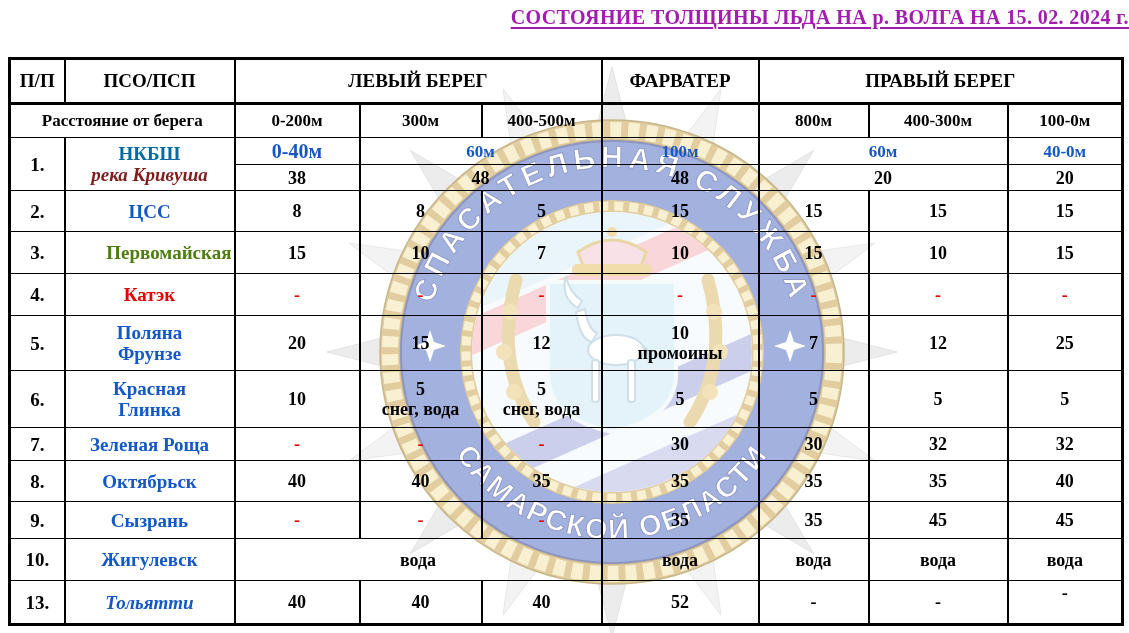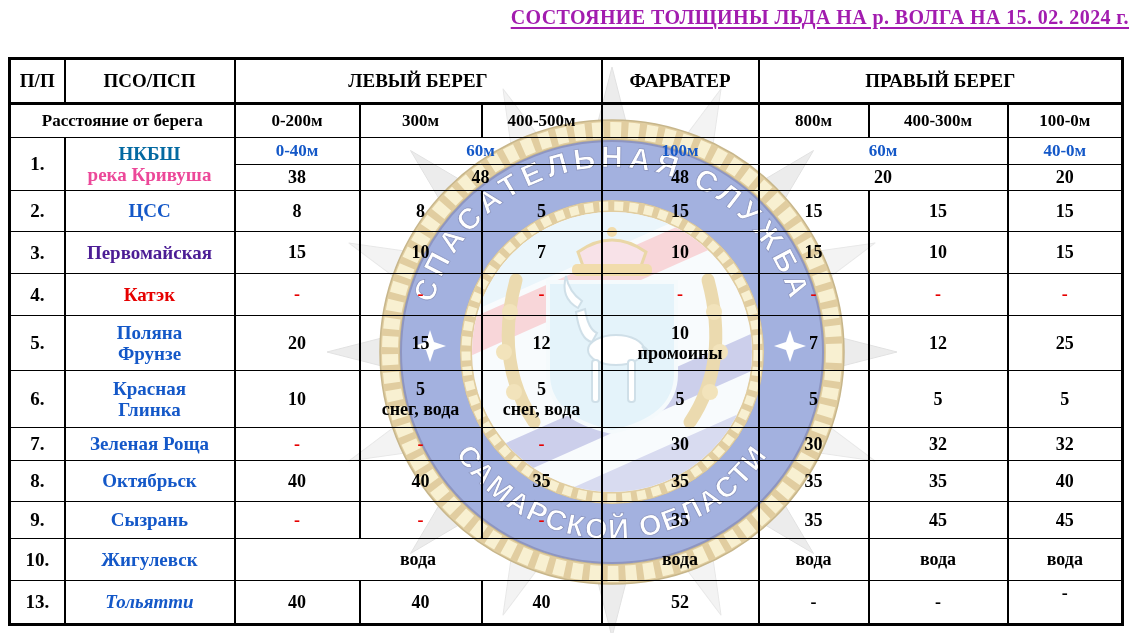--- a/index.html
+++ b/index.html
@@ -140,22 +140,22 @@
       <td>0-200м</td>
       <td>300м</td>
       <td>400-500м</td>
       <td></td>
       <td>800м</td>
       <td>400-300м</td>
       <td>100-0м</td>
     </tr>
   <tr style="height: 27px;">
         <td rowspan="2" class="num">1.</td>
-        <td rowspan="2" class="name"><div style="color: #0369a1;">НКБШ</div><div style="color: #ec4899;">река Кривуша</div></td>
-        <td style="color: rgb(20, 88, 200); font-size: 17px;">0-40м</td>
+        <td rowspan="2" class="name"><div style="color: #0369a1;">НКБШ</div><div style="color: #7f1d1d; font-style: italic;">река Кривуша</div></td>
+        <td style="color: rgb(20, 88, 200); font-size: 20px;">0-40м</td>
         <td colspan="2" style="color: rgb(20, 88, 200); font-size: 17px;">60м</td>
         <td style="color: rgb(20, 88, 200); font-size: 17px;">100м</td>
         <td colspan="2" style="color: rgb(20, 88, 200); font-size: 17px;">60м</td>
         <td style="color: rgb(20, 88, 200); font-size: 17px;">40-0м</td>
       </tr>
       <tr style="height: 26px;">
         <td>38</td>
         <td colspan="2">48</td>
         <td>48</td>
         <td colspan="2">20</td>
@@ -167,21 +167,21 @@
         <td>8</td>
         <td>8</td>
         <td>5</td>
         <td>15</td>
         <td>15</td>
         <td>15</td>
         <td>15</td>
       </tr>
       <tr style="height: 42px;">
         <td class="num">3.</td>
-        <td class="name" style="color: #4c1d95;">Первомайская</td>
+        <td class="name" style="color: #4d7c0f; text-align: right;">Первомайская</td>
         <td>15</td>
         <td>10</td>
         <td>7</td>
         <td>10</td>
         <td>15</td>
         <td>10</td>
         <td>15</td>
       </tr>
       <tr style="height: 42px;">
         <td class="num">4.</td>

